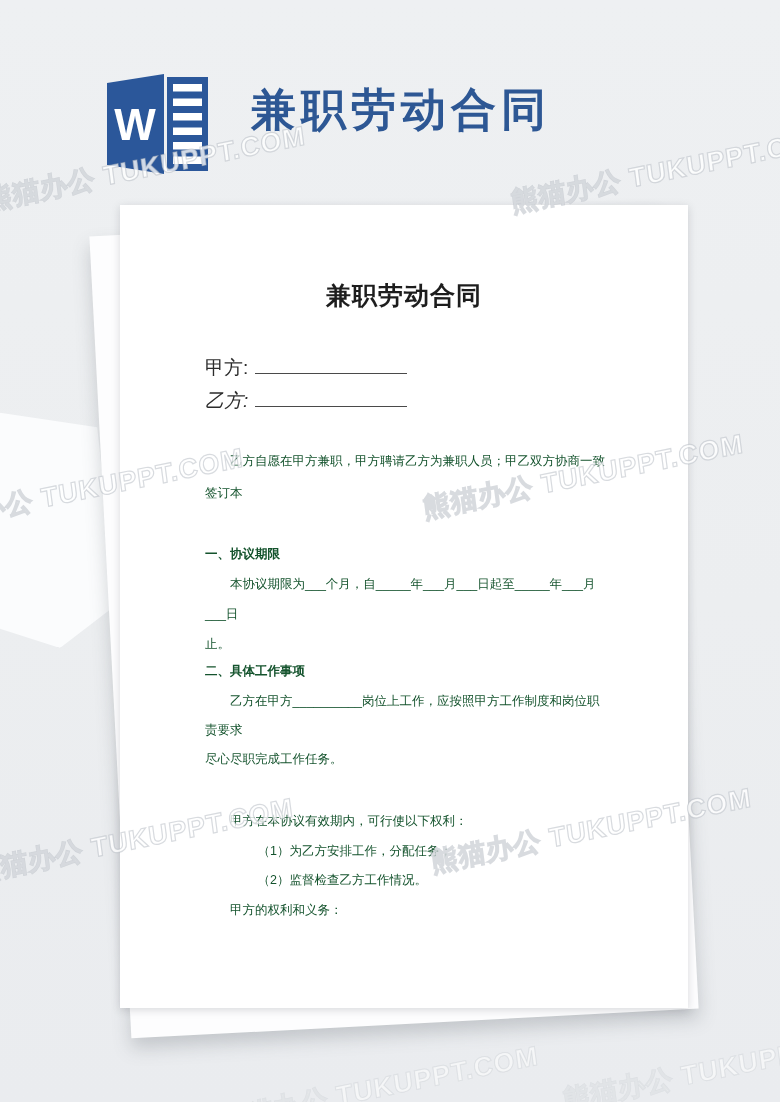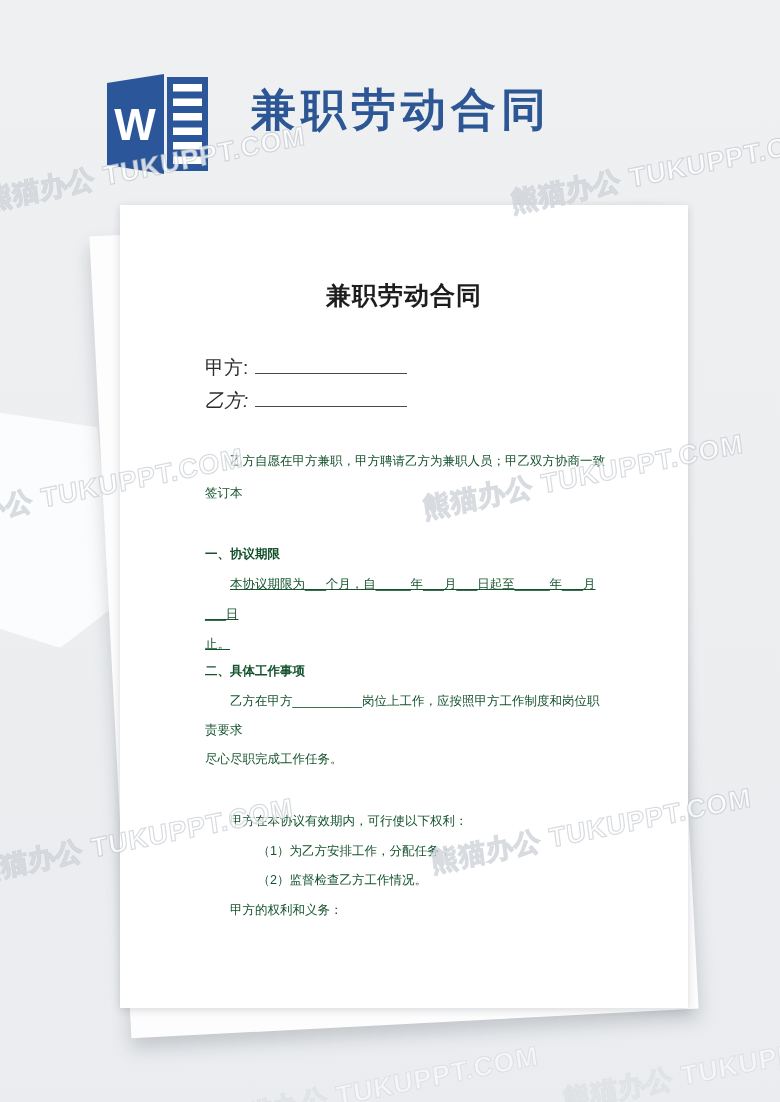--- a/index.html
+++ b/index.html
@@ -32,21 +32,21 @@
       font-size:25px;font-weight:bold;color:#1d1d1d;letter-spacing:1px;}
   .party{position:absolute;left:85px;top:150px;font-size:19px;color:#2b2b2b;}
   .party.b{top:183px;font-style:italic;}
   .blank{display:inline-block;width:152px;height:12px;margin-left:7px;
       border-bottom:1.4px solid #4a4a4a;}
   .hd{font-weight:bold;font-size:13px;line-height:16px;}
   .ind2{text-indent:2em;}
   .ind4{text-indent:4.2em;}
   .blk.intro{top:240px;}
   .blk.h1{top:333px;}
-  .blk.s1{top:364px;line-height:30px;text-decoration:underline;}
+  .blk.s1{top:364px;line-height:30px;}
   .blk.h2{top:450px;}
   .blk.s2{top:482px;line-height:29px;}
   .blk.h3{top:570px;}
   .blk.s3{top:602px;line-height:29.5px;}
 
   
   .wm{position:absolute;z-index:9;white-space:nowrap;pointer-events:none;
       font-weight:bold;font-size:27px;letter-spacing:1px;
       color:rgba(255,255,255,.78);
       -webkit-text-stroke:1.2px rgba(178,183,191,.5);

